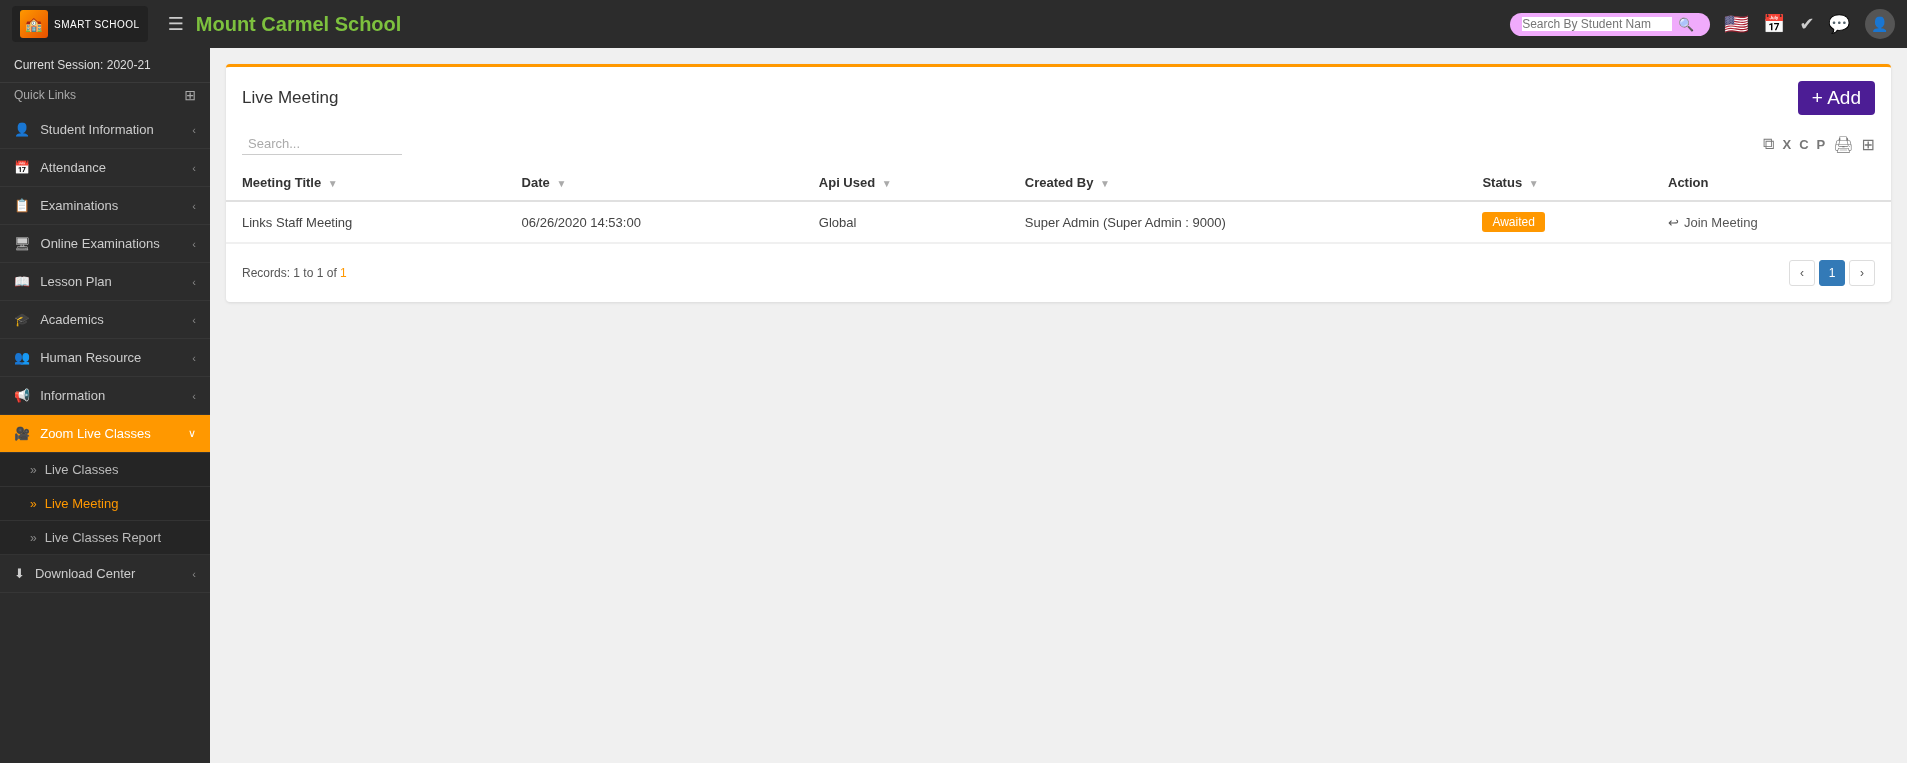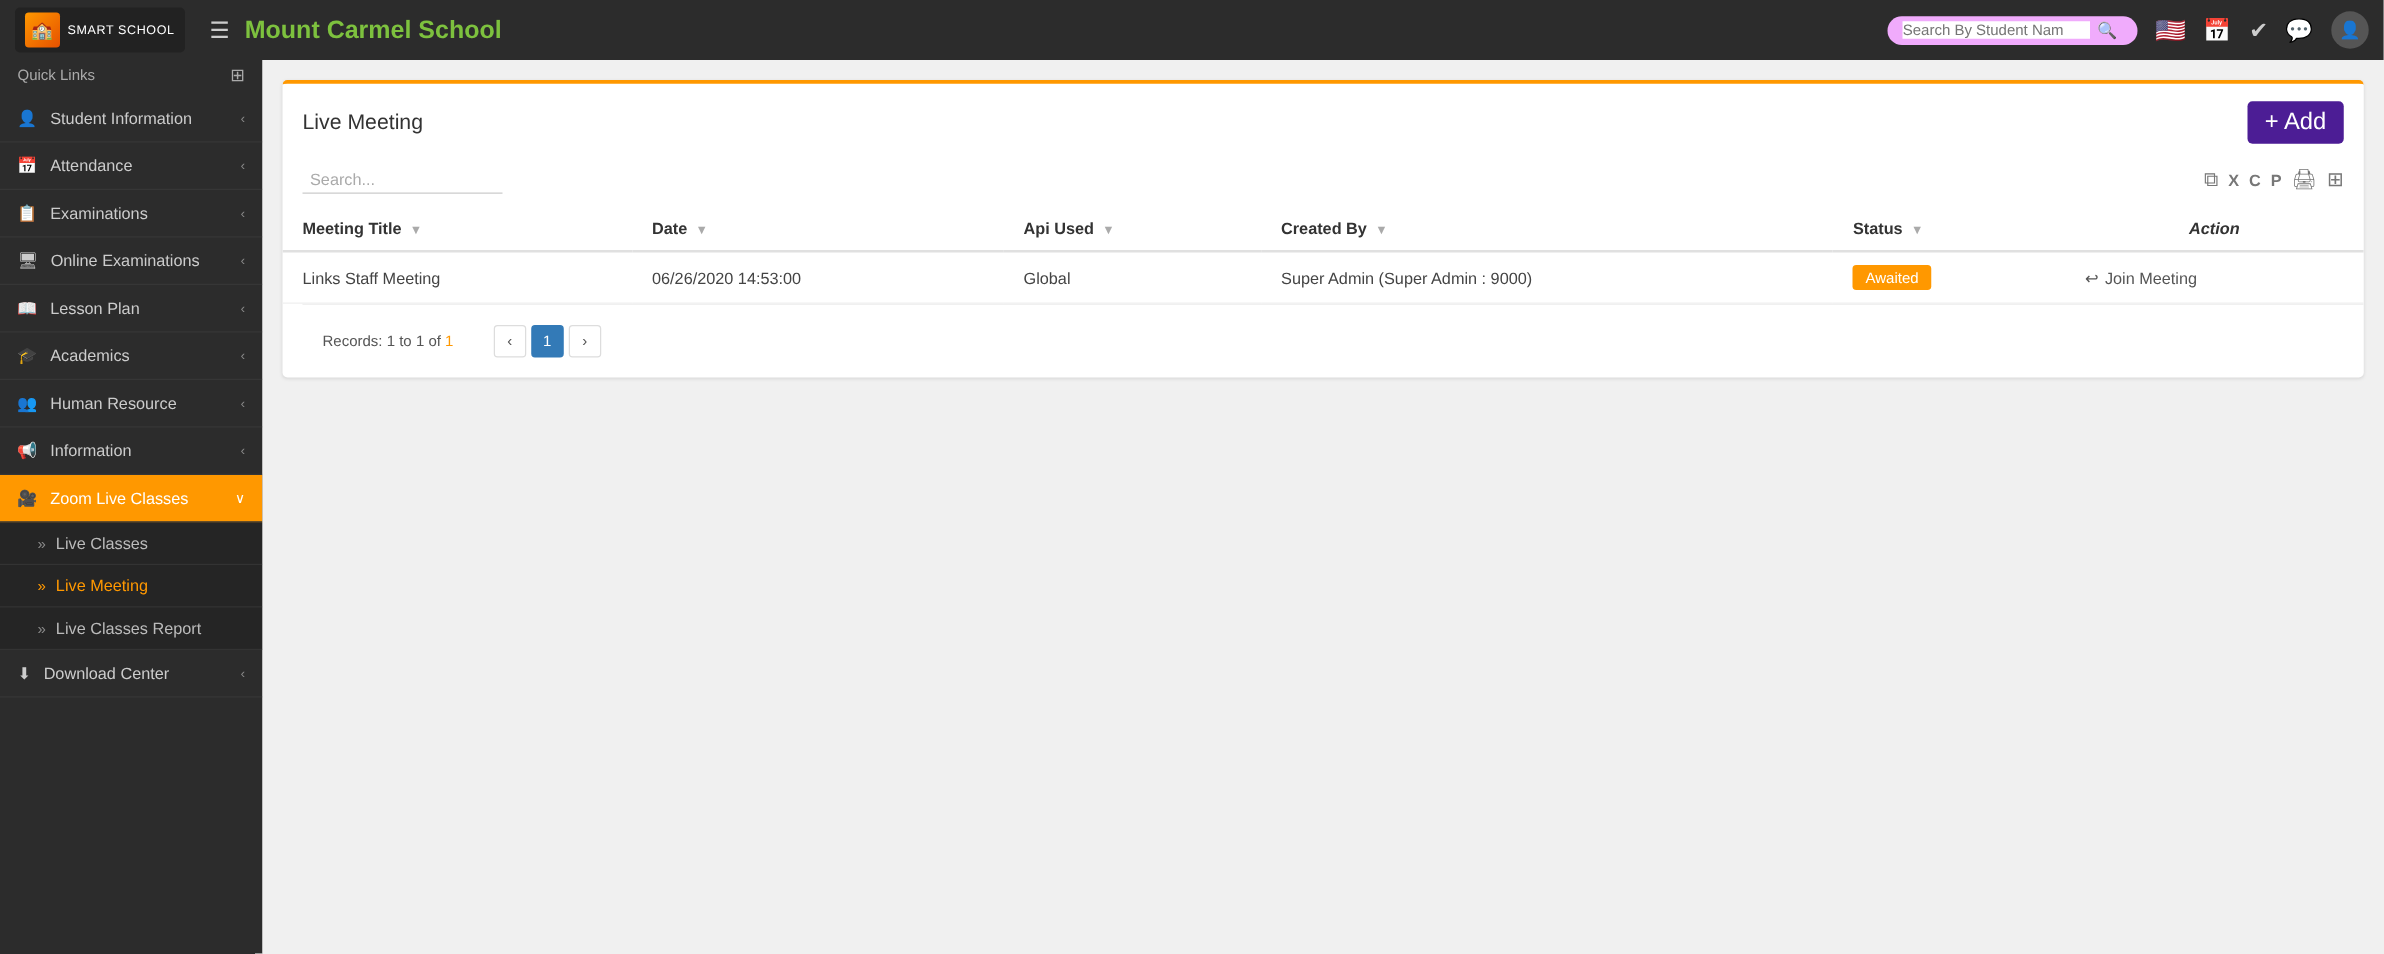--- a/index.html
+++ b/index.html
@@ -173,22 +173,22 @@
     }
     .page-btn {
       width: 26px; height: 26px; border: 1px solid #ddd;
       display: flex; align-items: center; justify-content: center;
       cursor: pointer; font-size: 12px; color: #555; border-radius: 3px;
       background: white;
     }
     .page-btn.active { background: #337ab7; color: white; border-color: #337ab7; }
 
     .records-pagination-row {
-      display: flex; align-items: center; 
-      border-top: 1px solid #f0f0f0; padding: 6px 0; margin-left: 16px;
+      display: flex; align-items: center; justify-content: space-between;
+      border-top: 1px solid #f0f0f0; padding: 6px 0;
     }
   </style>
 </head>
 <body>
 
 <div class="top-header">
   <div class="logo-area">
     <div class="logo-icon">🏫</div>
     <span class="logo-text">SMART SCHOOL</span>
   </div>
@@ -203,20 +203,23 @@
     <span class="header-icon">📅</span>
     <span class="header-icon">✔</span>
     <span class="header-icon">💬</span>
     <div class="avatar-circle">👤</div>
   </div>
 </div>
 
 <div class="main-layout">
 
   <div class="sidebar">
+    <div class="sidebar-session">
+      <div class="session-label">Current Session: 2020-21</div>
+    </div>
     <div class="quick-links-row">
       <span>Quick Links</span>
       <span class="quick-links-icon">⊞</span>
     </div>
 
     <div class="sidebar-item">
       <div class="sidebar-item-left">
         <span>👤</span>
         <span class="sidebar-item-label">Student Information</span>
       </div>
@@ -347,21 +350,21 @@
               <span class="sort-icon">▼</span>
             </th>
             <th>
               <span>Created By</span>
               <span class="sort-icon">▼</span>
             </th>
             <th>
               <span>Status</span>
               <span class="sort-icon">▼</span>
             </th>
-            <th style="text-align:center;font-style:italic;">
+            <th style="text-align:left;">
               <span>Action</span>
             </th>
           </tr>
         </thead>
         <tbody id="table-body">
           <tr>
             <td>Links Staff Meeting</td>
             <td>06/26/2020 14:53:00</td>
             <td>Global</td>
             <td>Super Admin (Super Admin : 9000)</td>

